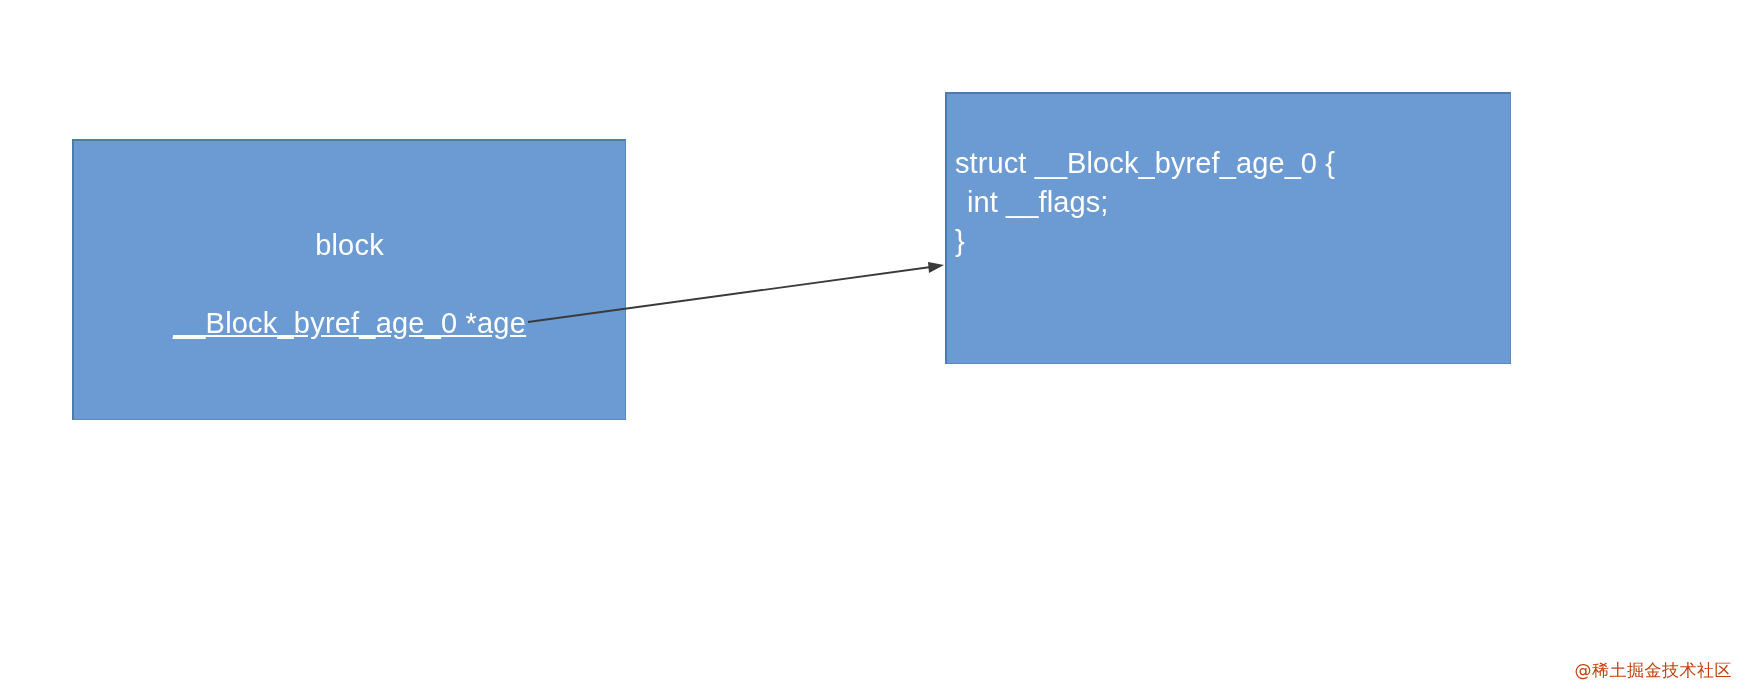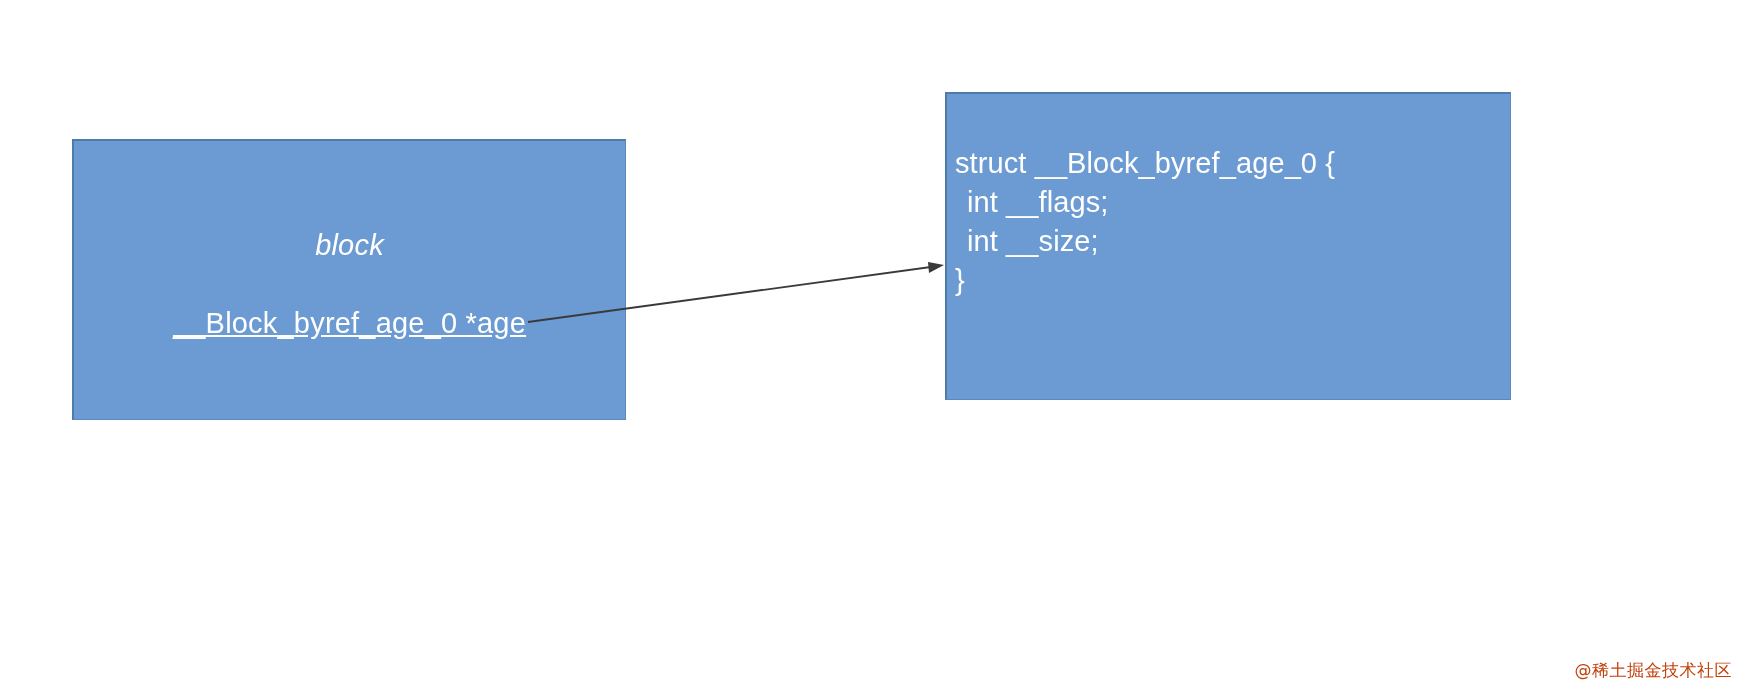--- a/index.html
+++ b/index.html
@@ -34,38 +34,37 @@
   #block-box {
     left: 72px;
     top: 139px;
     width: 554px;
     height: 281px;
   }
   #struct-box {
     left: 945px;
     top: 92px;
     width: 566px;
-    height: 308px;
+    height: 272px;
   }
 
   
   .block-text-wrap {
     position: absolute;
     left: 0;
     right: 0;
     text-align: center;
     color: #ffffff;
     font-size: 29px;
     line-height: 1.25;
     letter-spacing: 0.2px;
     white-space: nowrap;
   }
   #block-title {
     top: 86px;
-    font-style: italic;
   }
   #block-field {
     top: 164px;
     text-decoration: underline;
   }
 
   
   #struct-lines {
     position: absolute;
     left: 8px;
@@ -114,21 +113,20 @@
 
   <div class="box" id="block-box">
     <div class="block-text-wrap" id="block-title">block</div>
     <div class="block-text-wrap" id="block-field">__Block_byref_age_0 *age</div>
   </div>
 
   <div class="box" id="struct-box">
     <div id="struct-lines">
       <span class="struct-line">struct __Block_byref_age_0 {</span>
       <span class="struct-line indent">int __flags;</span>
-      <span class="struct-line indent">int __size;</span>
       <span class="struct-line">}</span>
     </div>
   </div>
 
   <svg id="connector" viewBox="0 0 1754 696" xmlns="http://www.w3.org/2000/svg">
     <line x1="528" y1="322" x2="938" y2="266" stroke="#3A3A3A" stroke-width="1.8"></line>
     <polygon points="944,265 928,262 929,273" fill="#3A3A3A"></polygon>
   </svg>
 
   <div id="watermark">@稀土掘金技术社区</div>

